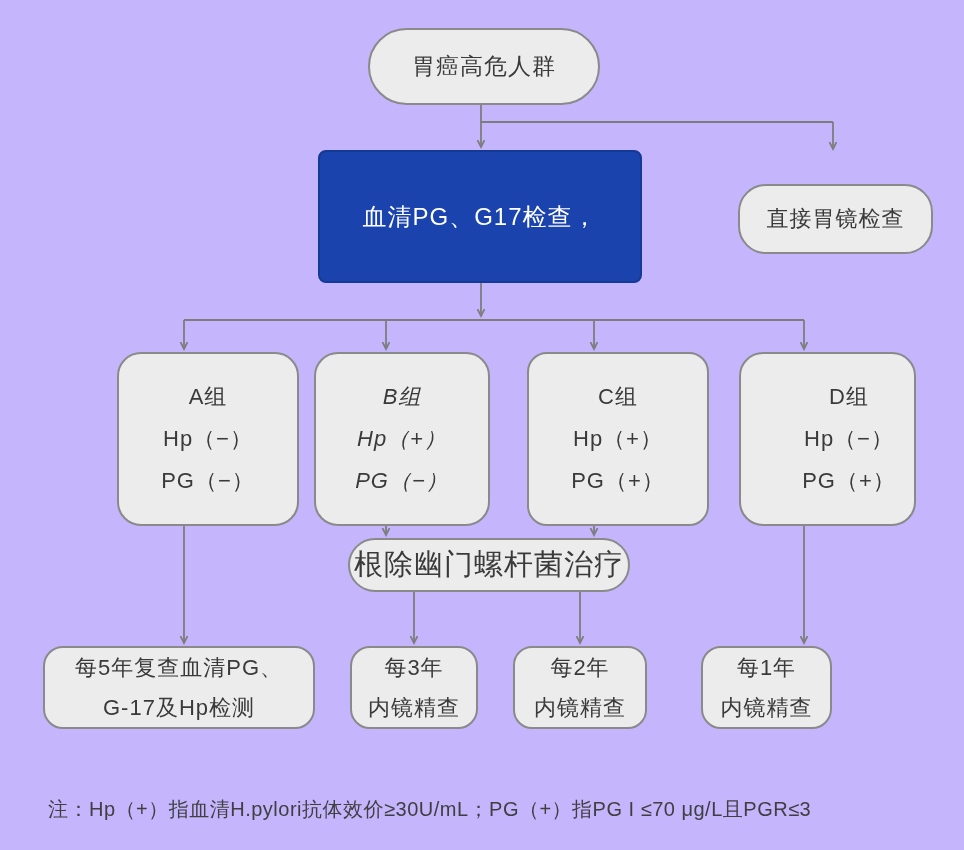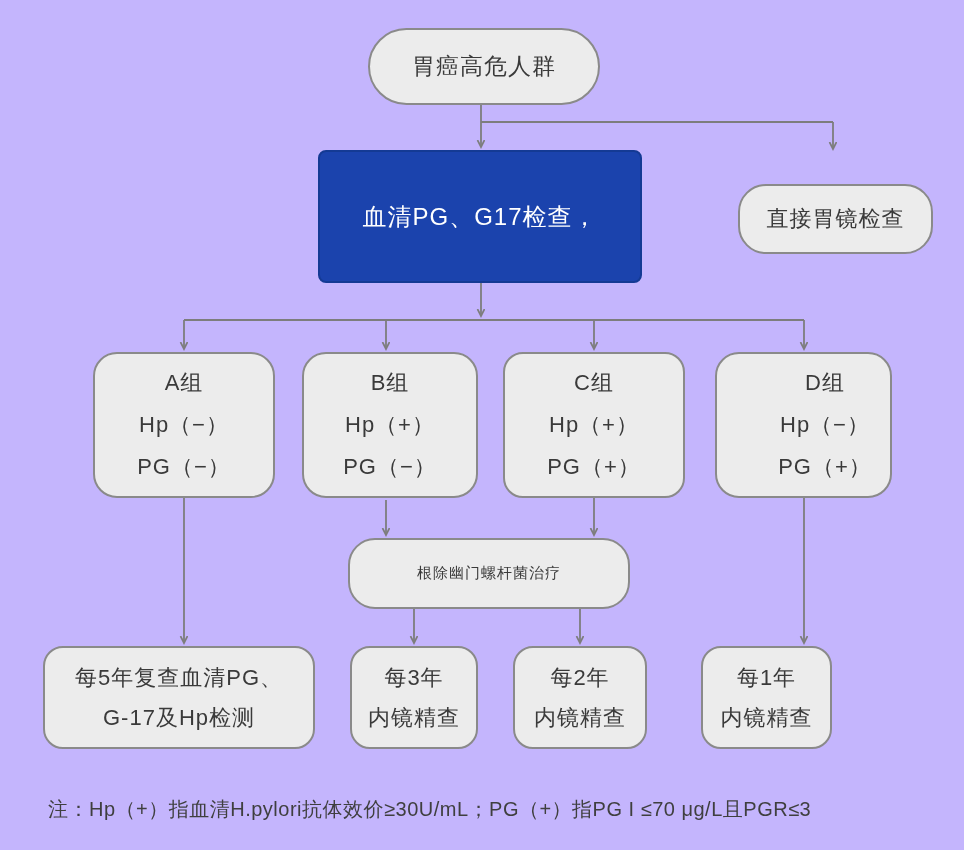--- a/index.html
+++ b/index.html
@@ -65,43 +65,44 @@
     font-size:24px;
     line-height:46px;
   }
   .node-direct{
     left:738px;top:152px;width:195px;height:70px;
     border-radius:28px;
     font-size:22px;
     margin-top:32px;
   }
   .node-group{
-    top:352px;height:146px;
+    top:352px;height:174px;
     border-radius:24px;
     font-size:22px;
     line-height:42px;
+    margin-left:24px;
   }
   .node-group-a{left:93px;width:182px;}
-  .node-group-b{left:302px;width:176px;}
+  .node-group-b{left:290px;width:176px;font-style:italic;}
   .node-group-c{left:503px;width:182px;border-radius:20px;}
   .node-group-d{left:715px;width:177px;padding-left:43px;}
   .node-erad{
-    left:348px;top:538px;width:282px;height:71px;
+    left:348px;top:538px;width:282px;height:54px;
     border-radius:27px;
-    font-size:15px;
+    font-size:29px;
   }
   .node-followup{
-    top:646px;height:103px;
+    top:646px;height:83px;
     border-radius:20px;
     font-size:22px;
     line-height:40px;
   }
   .node-followup-a{left:43px;width:272px;}
   .node-followup-b{left:350px;width:128px;text-align:right;}
-  .node-followup-c{left:513px;width:134px;}
+  .node-followup-c{left:513px;width:134px;border-radius:19px;}
   .node-followup-d{left:701px;width:131px;}
   .footnote{
     position:absolute;
     left:48px;top:796px;
     font-size:20px;
     letter-spacing:0.5px;
     color:#3f3f3f;
     white-space:nowrap;
   }
 </style>

